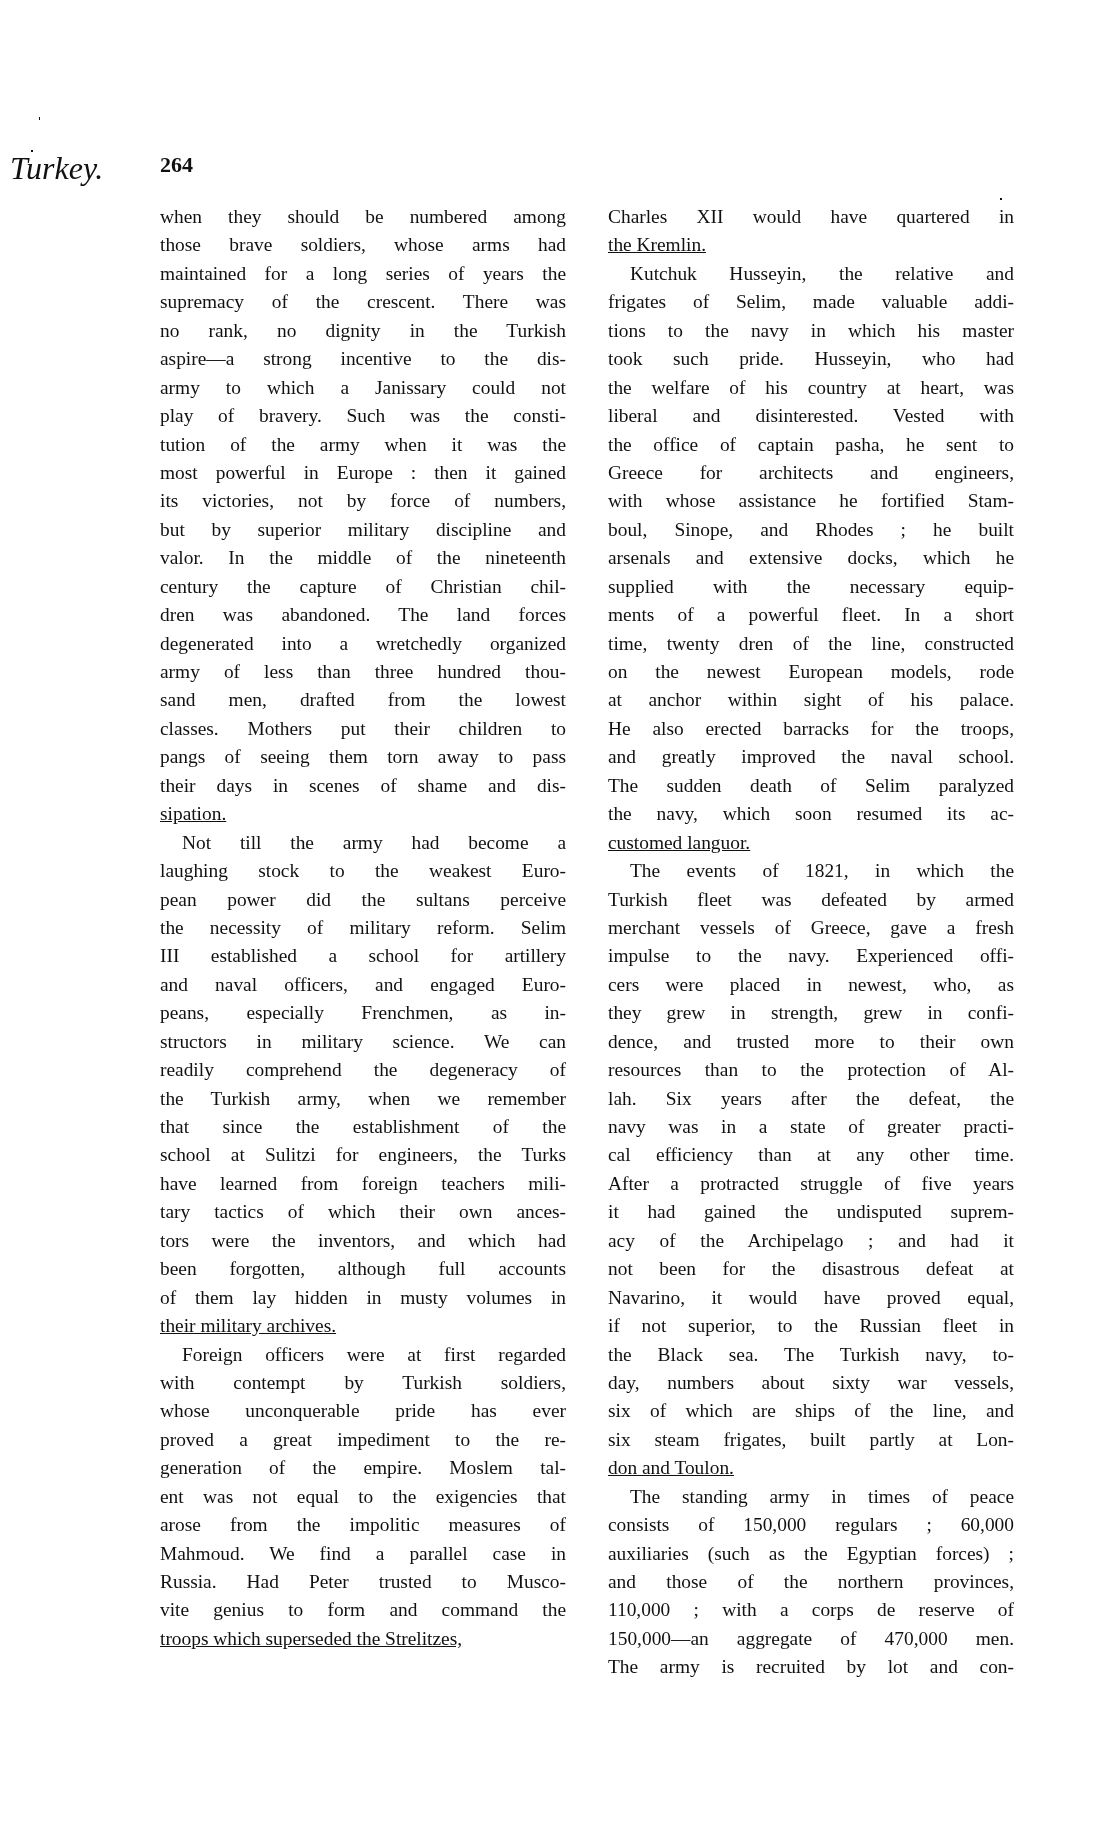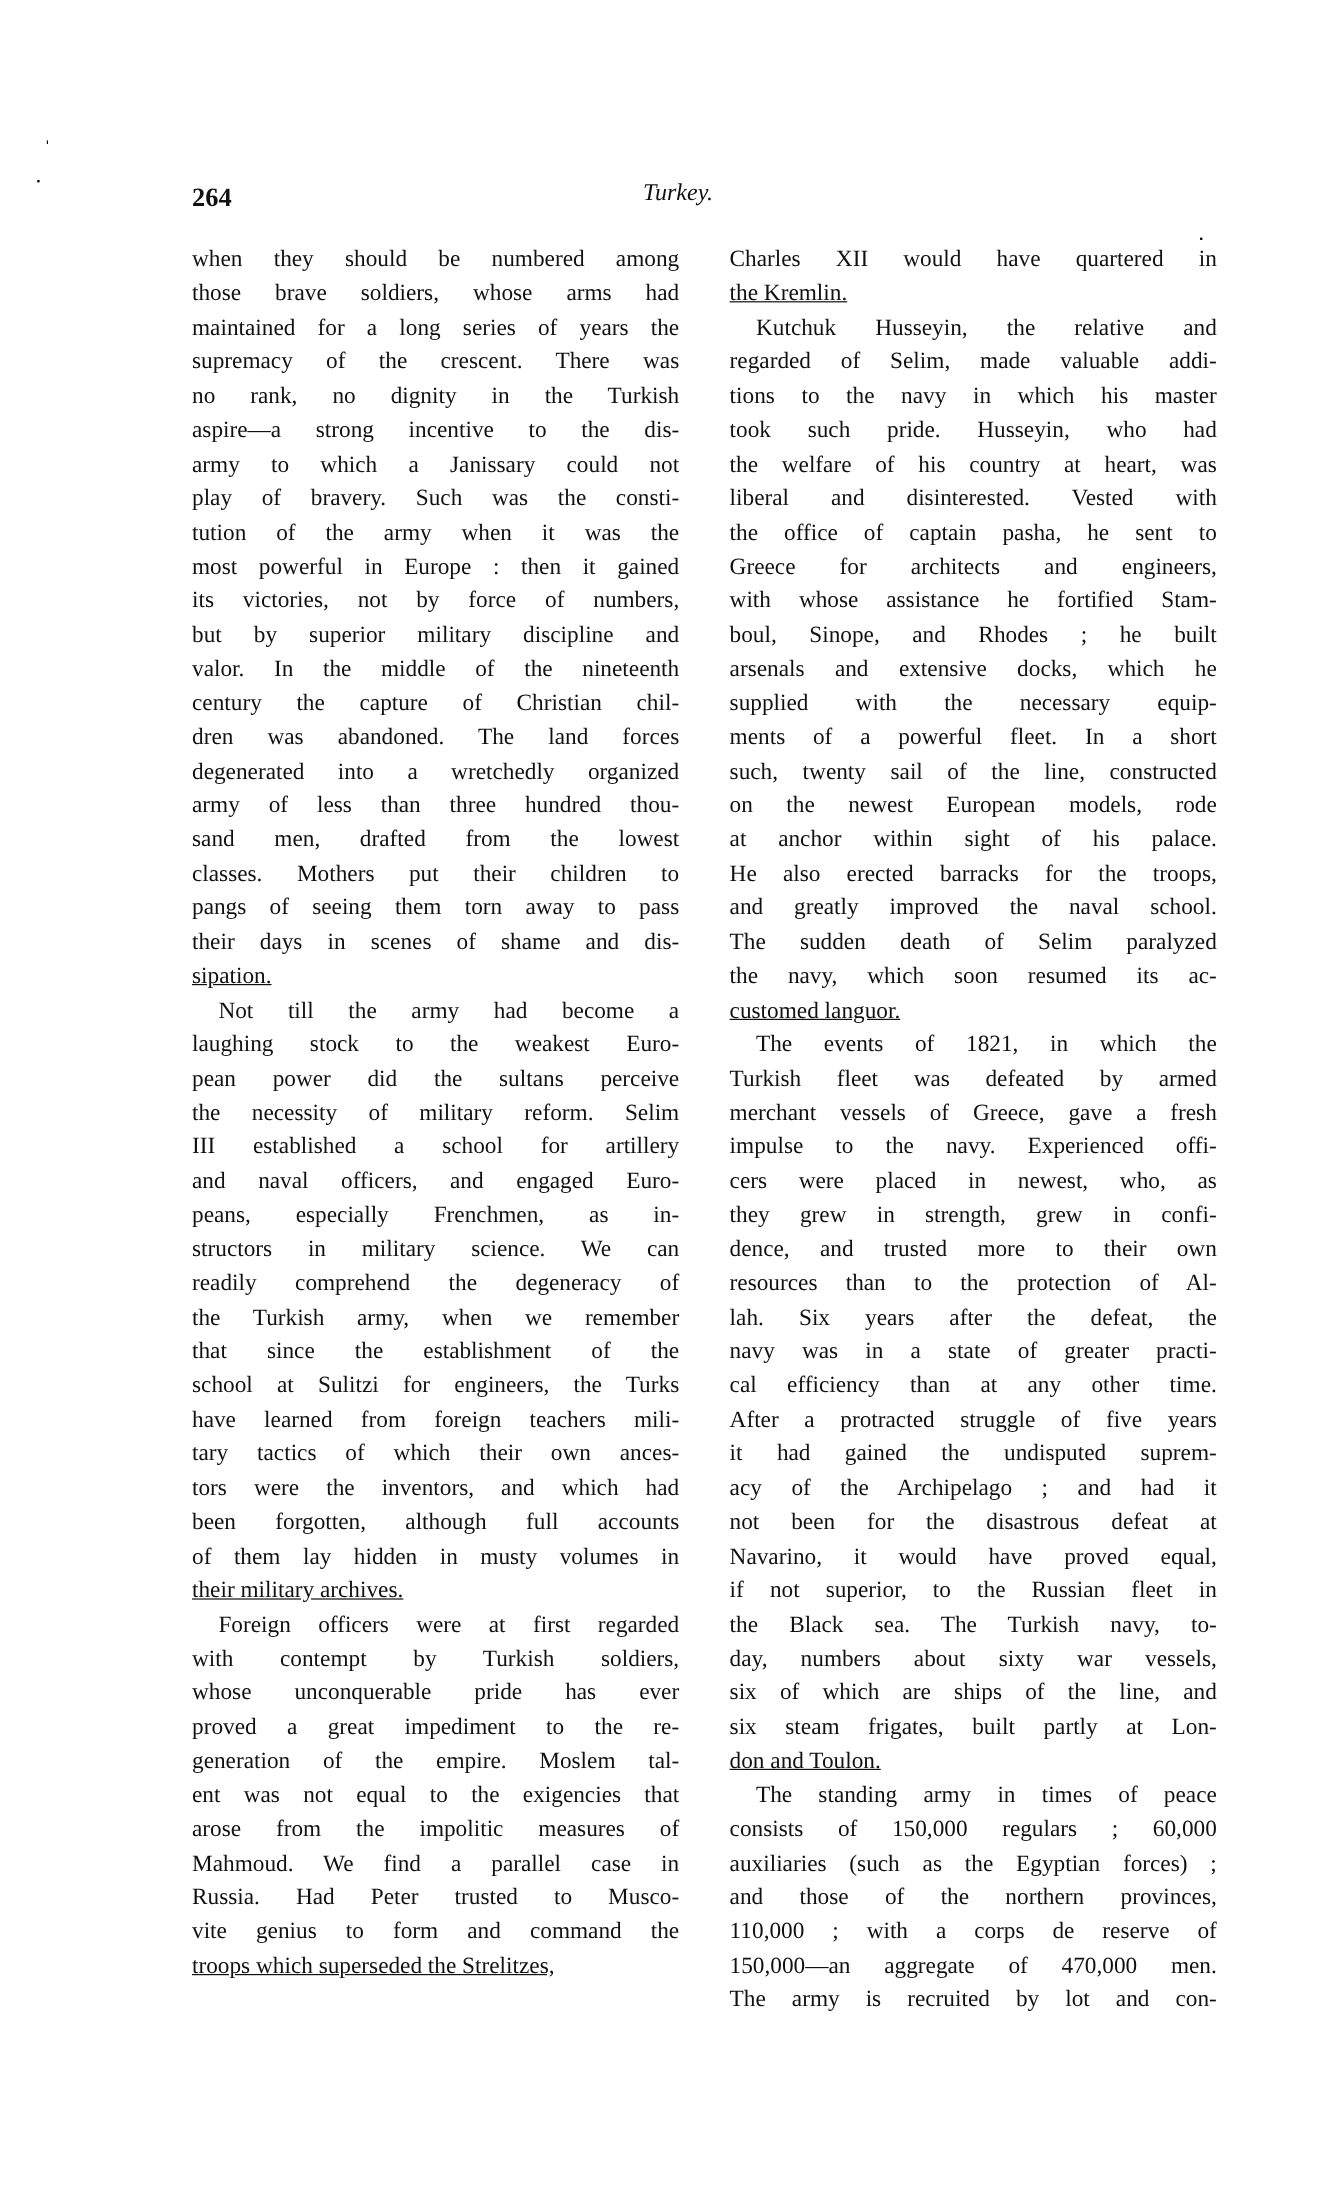--- a/index.html
+++ b/index.html
@@ -1,20 +1,20 @@
 <!DOCTYPE html>
 <html><head>
 <meta charset="utf-8">
 <style>
   html, body { margin: 0; padding: 0; background: #ffffff; }
   body { width: 1120px; height: 1825px; position: relative; overflow: hidden;
          font-family: "Liberation Serif", "DejaVu Serif", serif; color: #111; }
   .page-num { position: absolute; left: 160px; top: 152px; font-size: 22px; font-weight: bold; }
-  .running-title { position: absolute; left: 0; width: 1120px; top: 150px; text-align: center;
-                   font-size: 20px; font-style: italic; padding-left: 10px; box-sizing: border-box; }
+  .running-title { position: absolute; left: 0; width: 1120px; top: 150px; text-align: left;
+                   font-size: 32px; font-style: italic; padding-left: 10px; box-sizing: border-box; }
   .column { position: absolute; top: 203px; width: 406px; font-size: 19.4px; line-height: 28.45px; }
   .col-left { left: 160px; }
   .col-right { left: 608px; }
   .line { display: block; height: 28.45px; white-space: nowrap; text-align: justify; text-align-last: justify; word-spacing: 0; overflow: visible; }
   .line.last { text-align-last: left; text-decoration: underline; }
   .line.indent { padding-left: 22px; }
   .speck { position: absolute; background: #111; }
 </style>
 </head>
 <body>
@@ -77,33 +77,33 @@
       <span class="line">arose from the impolitic measures of</span>
       <span class="line">Mahmoud.  We find a parallel case in</span>
       <span class="line">Russia.  Had Peter trusted to Musco-</span>
       <span class="line">vite genius to form and command the</span>
       <span class="line last">troops which superseded the Strelitzes,</span>
     </div>
   <div class="column col-right" id="col-right">
       <span class="line">Charles XII would have quartered in</span>
       <span class="line last">the Kremlin.</span>
       <span class="line indent">Kutchuk Husseyin, the relative and</span>
-      <span class="line">regarded of Selim, made valuable addi-</span>
+      <span class="line">frigates of Selim, made valuable addi-</span>
       <span class="line">tions to the navy in which his master</span>
       <span class="line">took such pride.  Husseyin, who had</span>
       <span class="line">the welfare of his country at heart, was</span>
       <span class="line">liberal and disinterested.  Vested with</span>
       <span class="line">the office of captain pasha, he sent to</span>
       <span class="line">Greece for architects and engineers,</span>
       <span class="line">with whose assistance he fortified Stam-</span>
       <span class="line">boul, Sinope, and Rhodes ; he built</span>
       <span class="line">arsenals and extensive docks, which he</span>
       <span class="line">supplied with the necessary equip-</span>
       <span class="line">ments of a powerful fleet.  In a short</span>
-      <span class="line">such, twenty sail of the line, constructed</span>
+      <span class="line">time, twenty dren of the line, constructed</span>
       <span class="line">on the newest European models, rode</span>
       <span class="line">at anchor within sight of his palace.</span>
       <span class="line">He also erected barracks for the troops,</span>
       <span class="line">and greatly improved the naval school.</span>
       <span class="line">The sudden death of Selim paralyzed</span>
       <span class="line">the navy, which soon resumed its ac-</span>
       <span class="line last">customed languor.</span>
       <span class="line indent">The events of 1821, in which the</span>
       <span class="line">Turkish fleet was defeated by armed</span>
       <span class="line">merchant vessels of Greece, gave a fresh</span>

